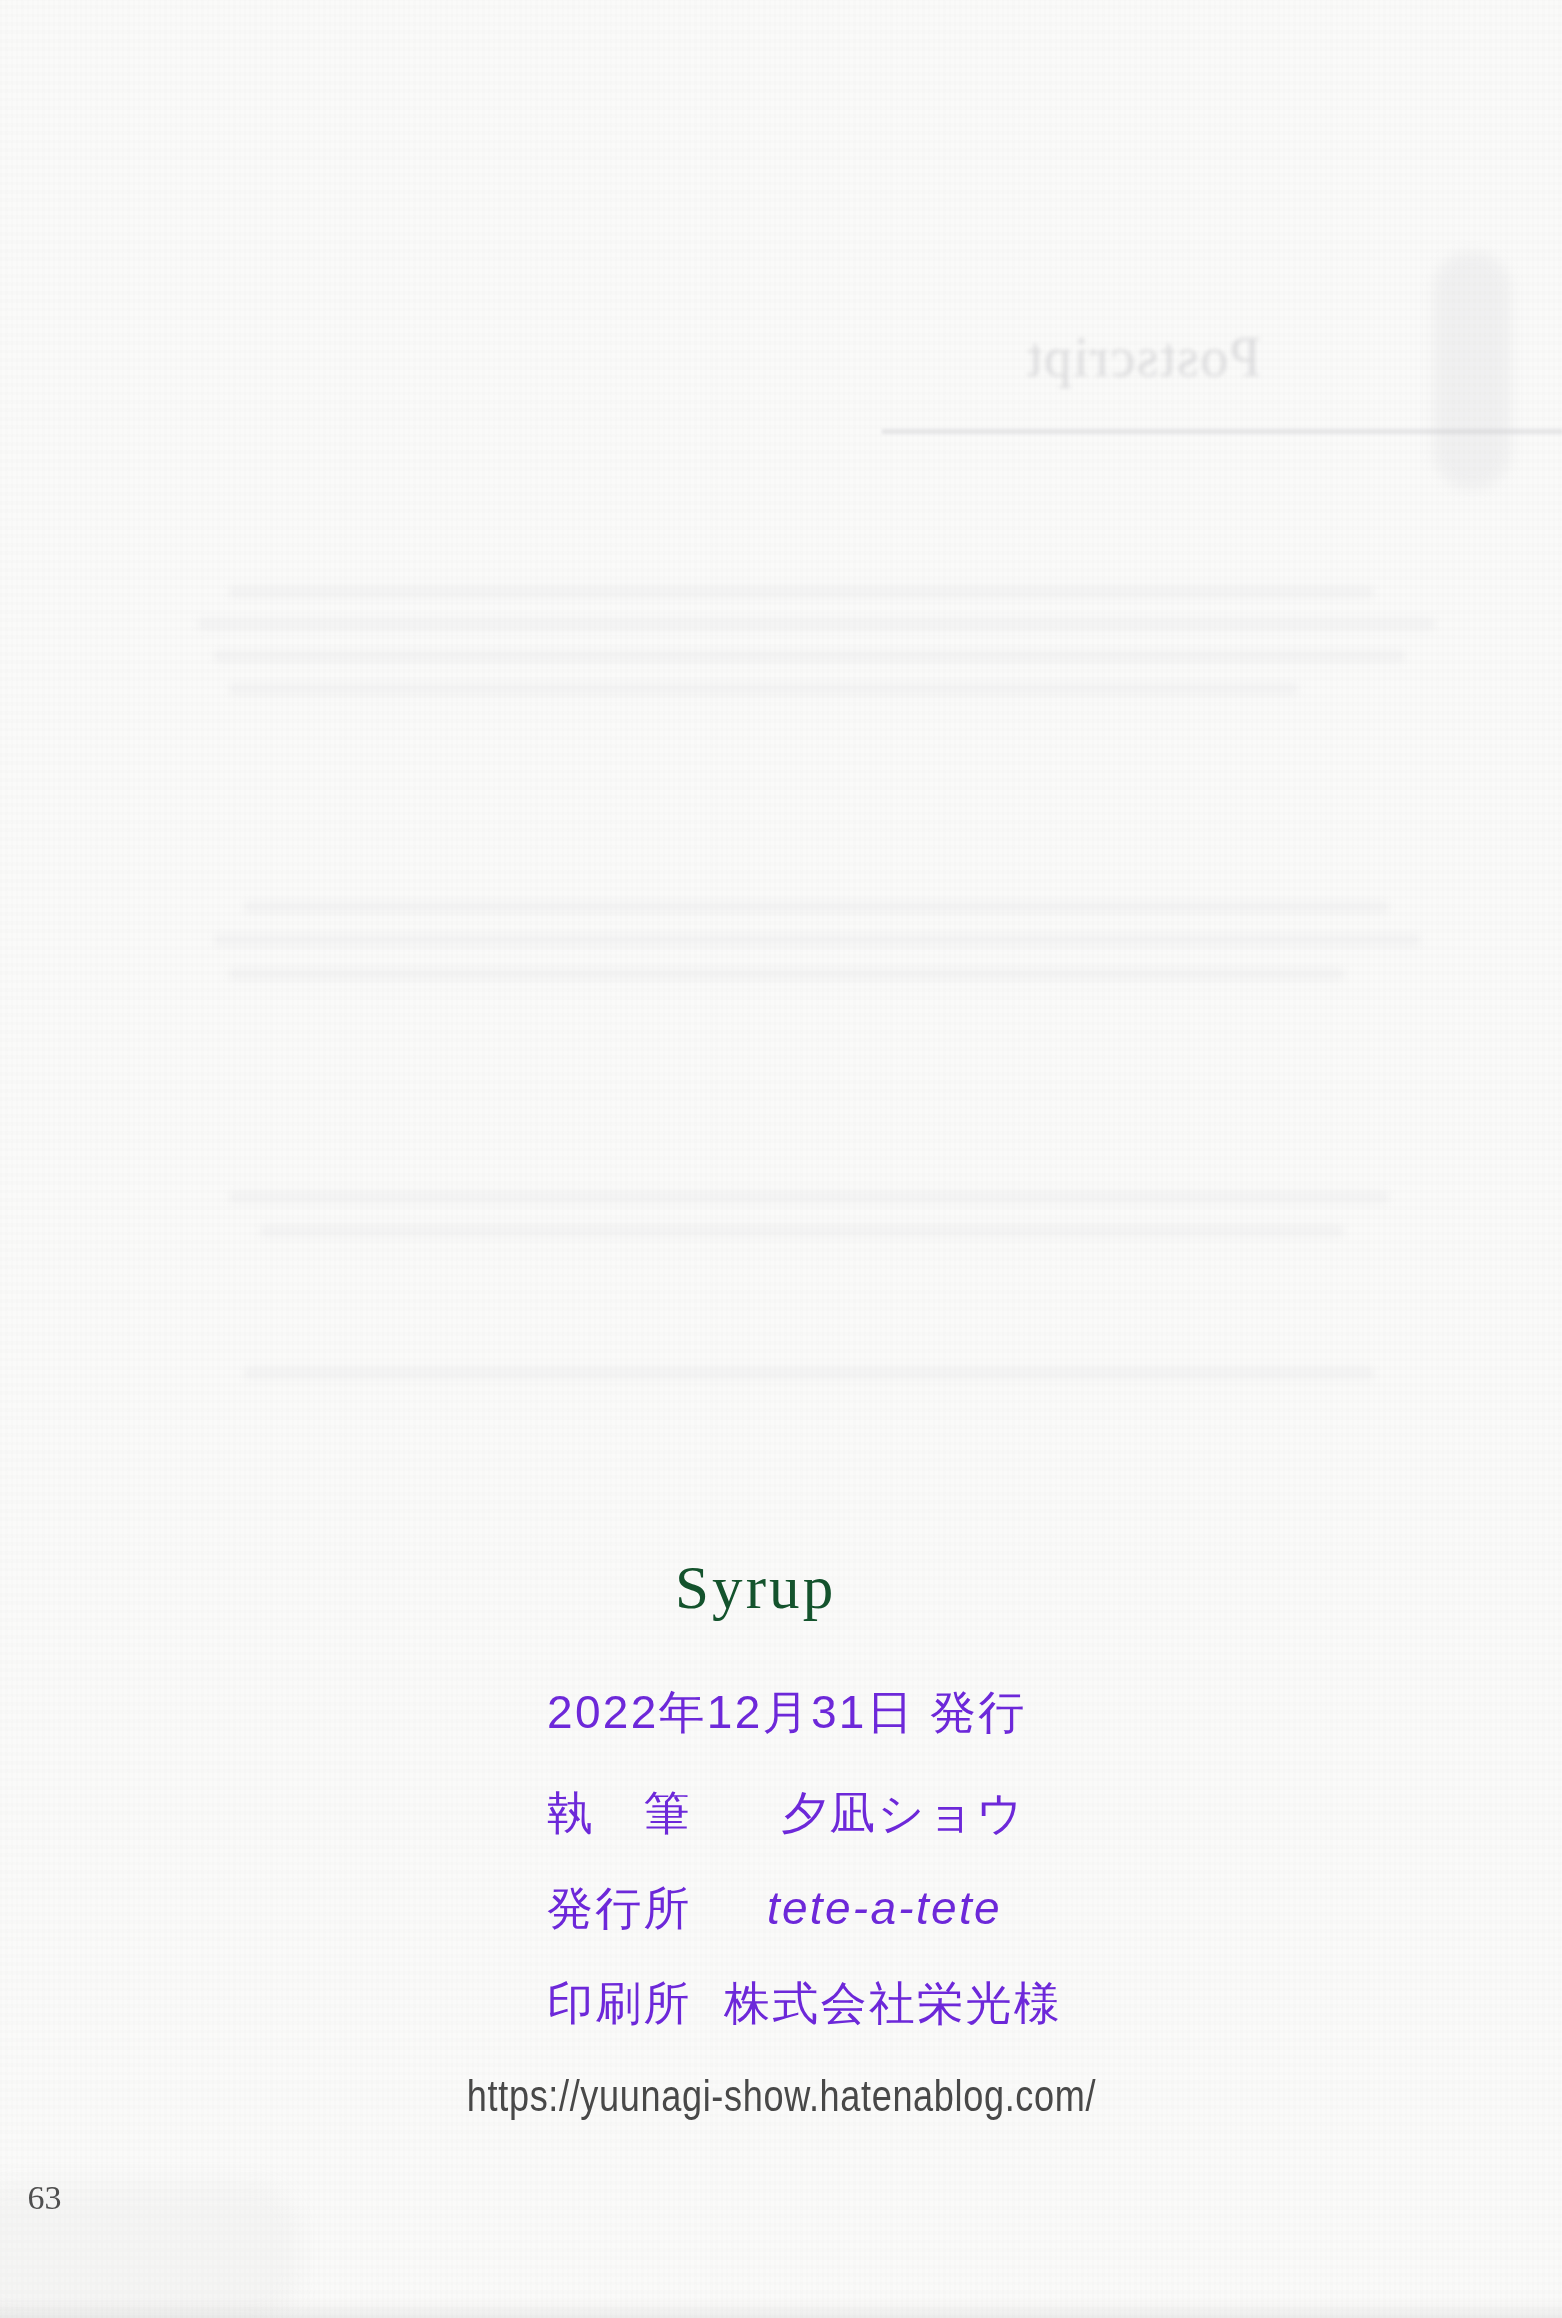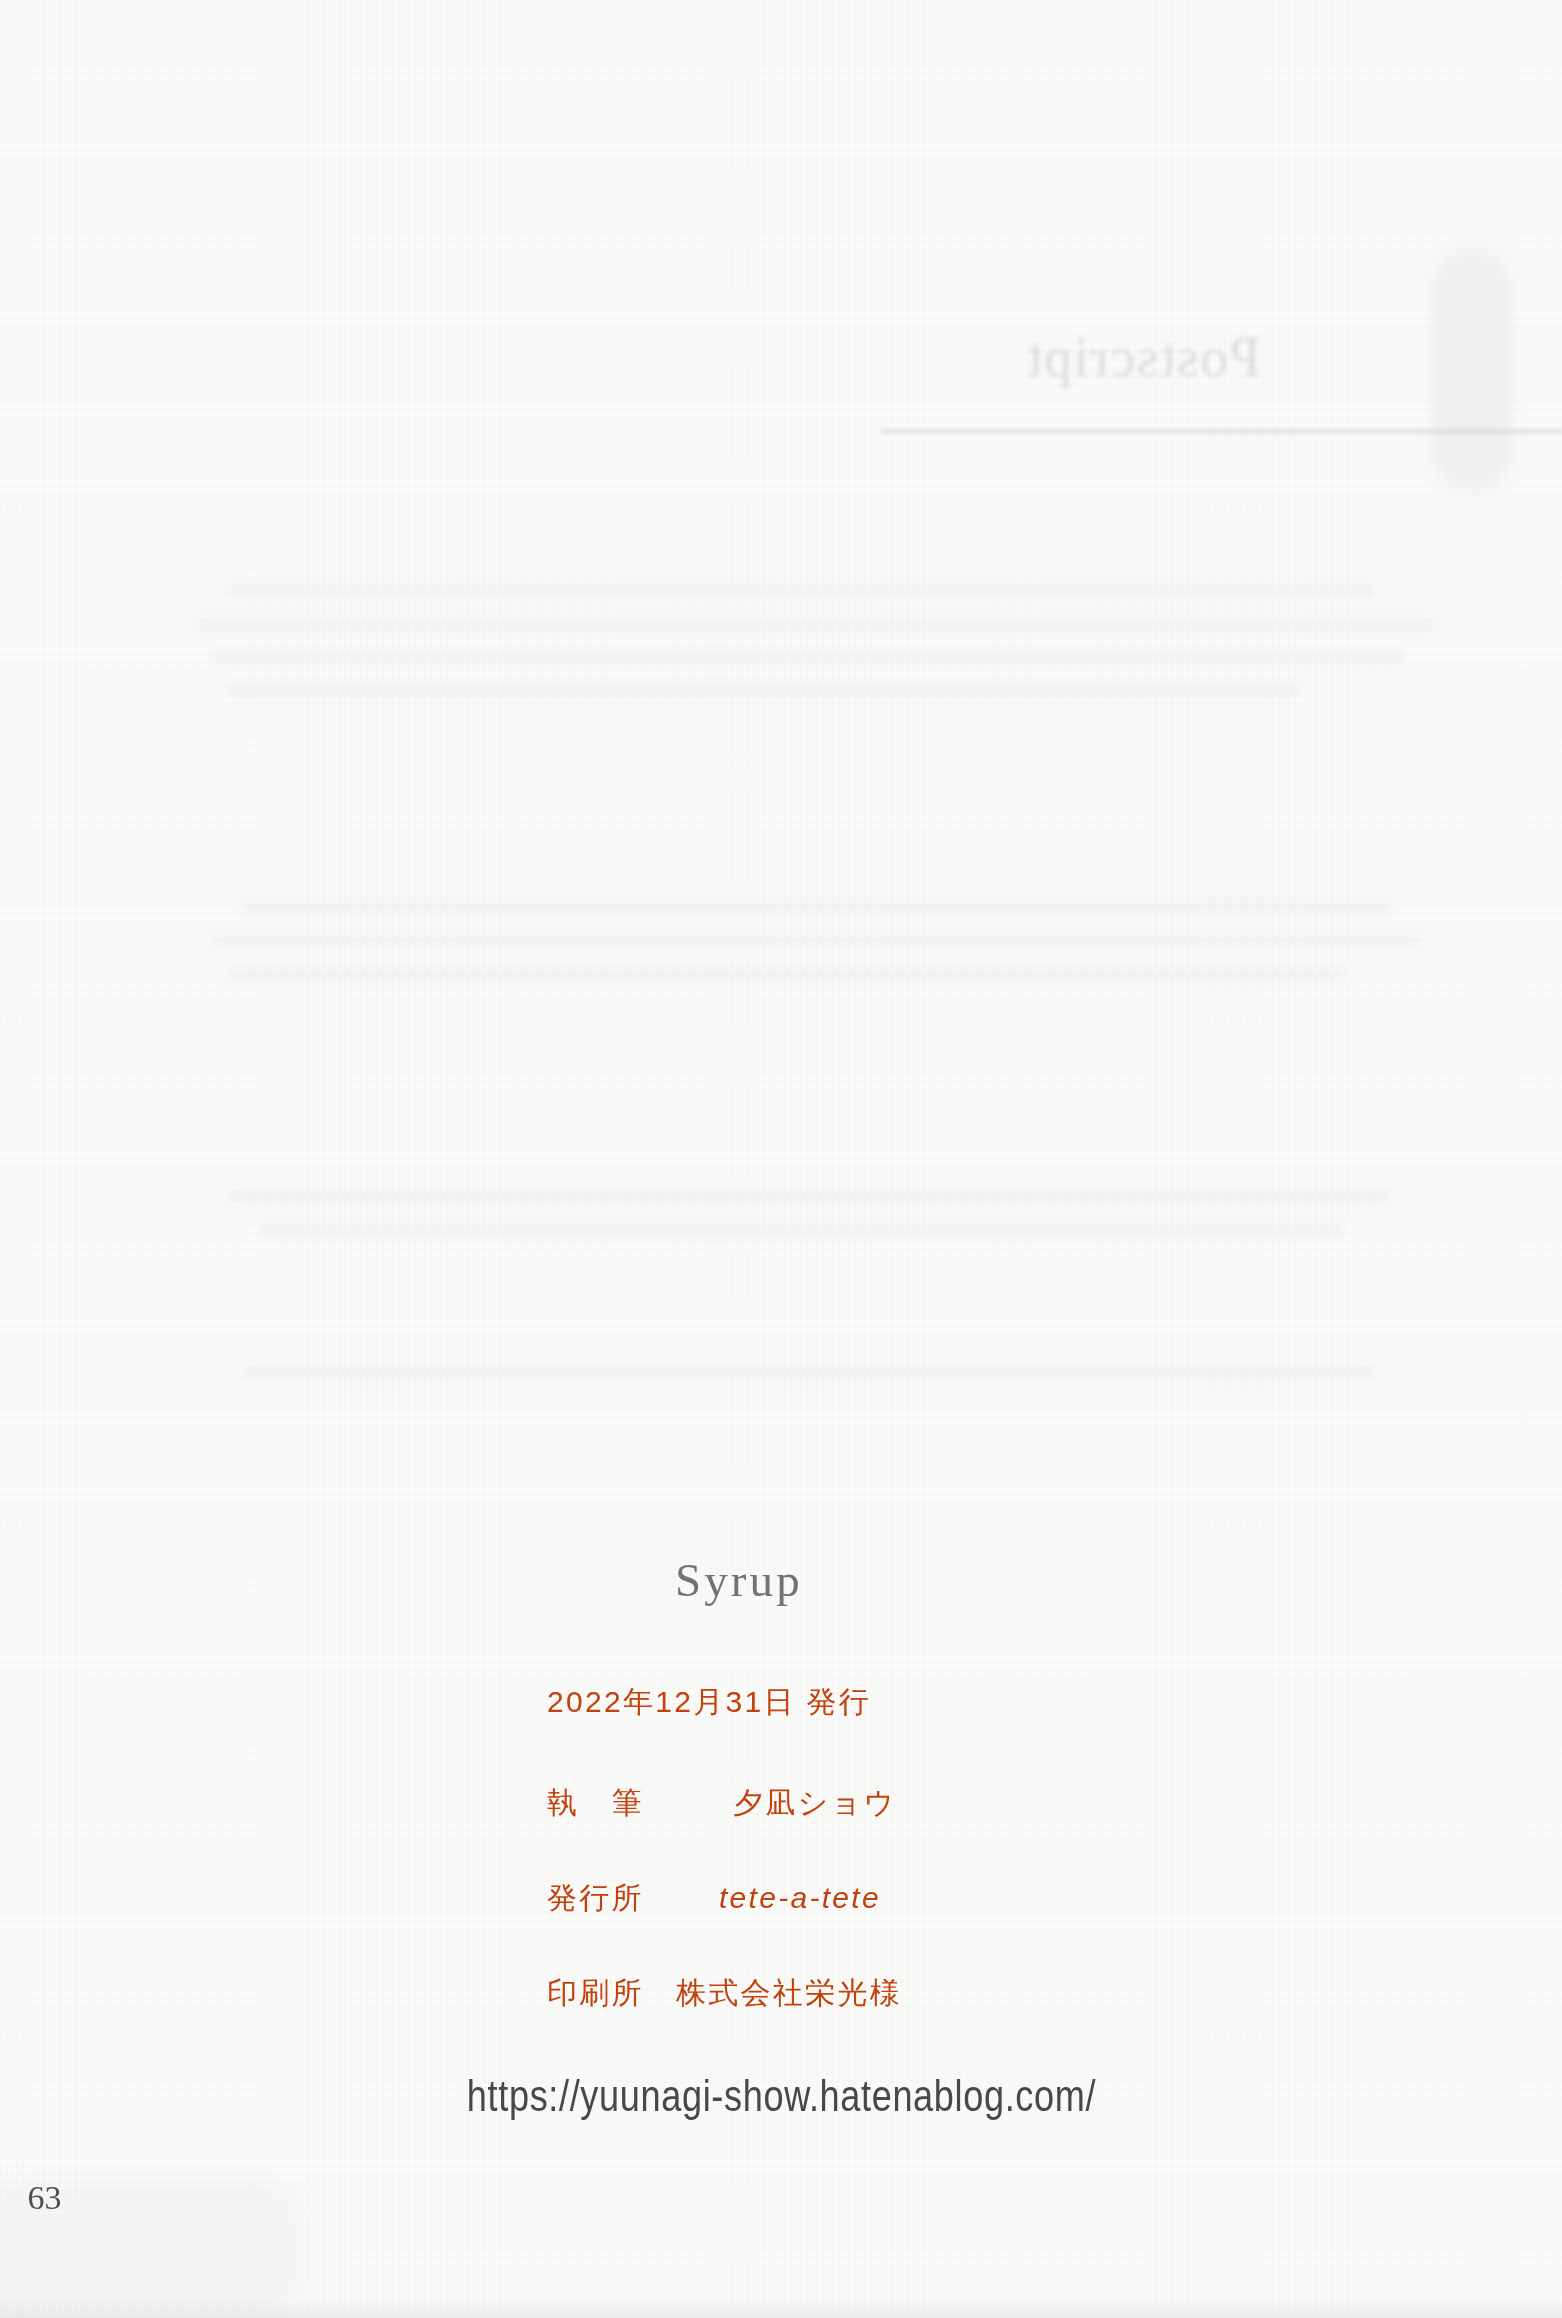--- a/index.html
+++ b/index.html
@@ -80,31 +80,31 @@
     bottom: 0;
     height: 20px;
     background: linear-gradient(to bottom, rgba(0,0,0,0), rgba(0,0,0,0.055));
   }
   
   .book-title {
     position: absolute;
     top: 1553px;
     left: 675px;
     font-family: "Liberation Serif", "DejaVu Serif", serif;
-    font-size: 47px;
+    font-size: 61px;
     letter-spacing: 3.1px;
-    color: #737373;
+    color: #14532d;
     white-space: nowrap;
   }
   .colophon-line {
     position: absolute;
     left: 547px;
-    font-size: 30px;
+    font-size: 46px;
     letter-spacing: 2.3px;
-    color: #c2410c;
+    color: #6d28d9;
     white-space: nowrap;
   }
   .publish-date { top: 1682px; }
   .entry-author   { top: 1783px; }
   .entry-publisher{ top: 1878px; }
   .entry-printer  { top: 1973px; }
   .entry-author   .entry-value { margin-left: 89px; text-align: center; }
   .entry-publisher .entry-value { margin-left: 75px; font-style: italic; }
   .entry-printer  .entry-value { margin-left: 32px; }
   .website-url {

